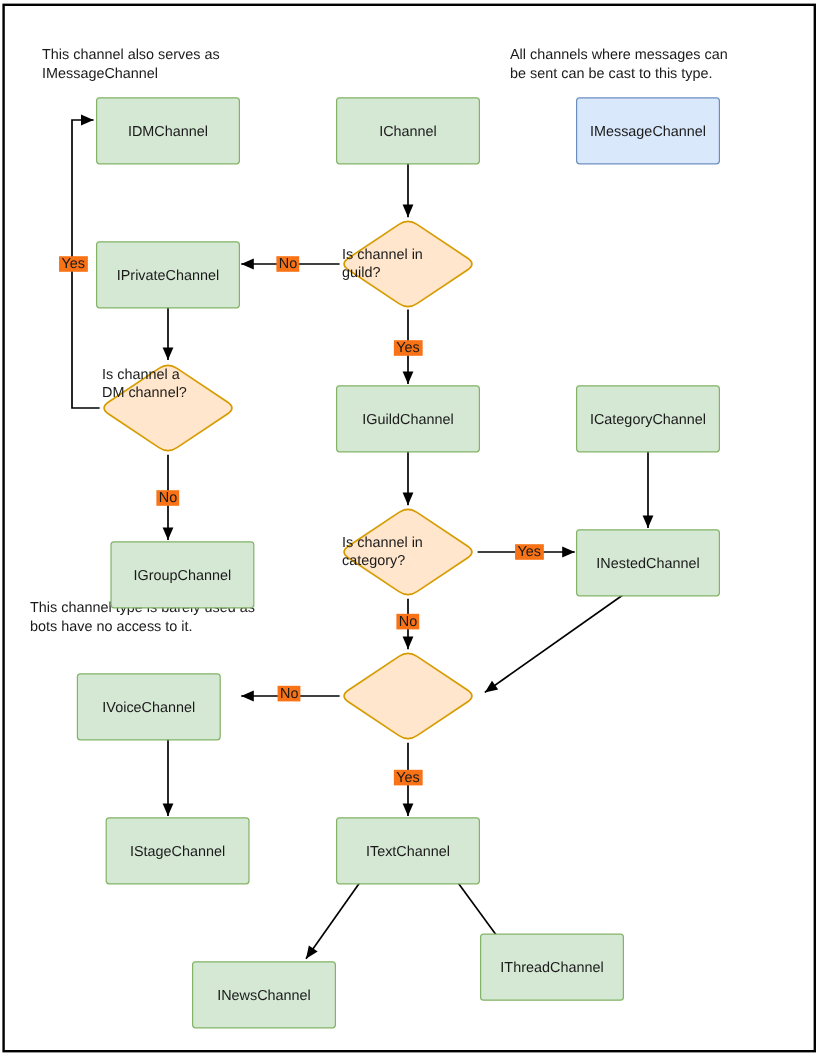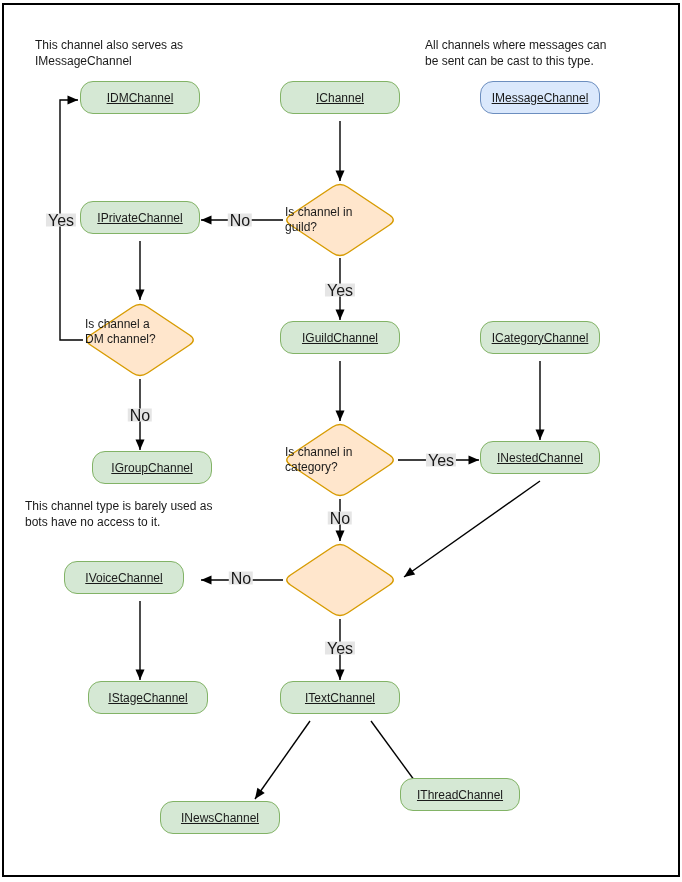--- a/index.html
+++ b/index.html
@@ -9,29 +9,29 @@
     --edge-color:#000000; --text-color:#1a1a1a;
     --frame-color:#000000; --page-bg:#ffffff;
   }
   html,body{margin:0;padding:0;}
   body{font-family:"Liberation Sans", sans-serif; background:#fff;}
   .stage{position:relative;width:682px;height:882px;background:var(--page-bg);overflow:hidden;}
   .frame{position:absolute;left:2px;top:3px;width:674px;height:870px;border:2px solid var(--frame-color);}
   svg.edges{position:absolute;left:0;top:0;}
   .edge{stroke:var(--edge-color);stroke-width:1.4;fill:none;marker-end:url(#arrowhead);}
   .decision-shape{fill:var(--decision-fill);stroke:var(--decision-stroke);stroke-width:1.4;}
-  .node{position:absolute;width:120px;height:33px;box-sizing:border-box;
-        border:1.4px solid var(--node-stroke);background:var(--node-fill);border-radius:13px;
+  .node{position:absolute;width:120px;height:56px;box-sizing:border-box;
+        border:1.4px solid var(--node-stroke);background:var(--node-fill);border-radius:3px;
         display:flex;align-items:center;justify-content:center;
-        font-size:12px;color:var(--text-color);text-decoration:underline;}
+        font-size:12px;color:var(--text-color);}
   .node.blue{background:var(--message-fill);border-color:var(--message-stroke);}
   .decision-label{position:absolute;transform:translate(-50%,-50%);width:110px;text-align:left;
         font-size:12px;line-height:15px;white-space:pre-line;color:var(--text-color);}
-  .edge-label{position:absolute;transform:translate(-50%,-50%);font-size:16px;line-height:13px;
-        background:#e5e5e5;padding:0 2px;color:var(--text-color);}
+  .edge-label{position:absolute;transform:translate(-50%,-50%);font-size:12px;line-height:13px;
+        background:#f97316;padding:0 2px;color:var(--text-color);}
   .note{position:absolute;transform:translateX(-50%);font-size:12px;
         line-height:16px;white-space:pre-line;color:var(--text-color);}
 </style>
 </head>
 <body>
 
 <div class="stage">
   <div class="frame"></div>
 
   <svg class="edges" width="682" height="882">
@@ -80,21 +80,21 @@
   <div class="node" style="left:480px;top:441px">INestedChannel</div>
   <div class="node" style="left:92px;top:451px">IGroupChannel</div>
   <div class="node" style="left:64px;top:561px">IVoiceChannel</div>
   <div class="node" style="left:88px;top:681px">IStageChannel</div>
   <div class="node" style="left:280px;top:681px">ITextChannel</div>
   <div class="node" style="left:160px;top:801px">INewsChannel</div>
   <div class="node" style="left:400px;top:778px">IThreadChannel</div>
 
   <div class="decision-label" style="left:340px;top:220px">Is channel in
 guild?</div>
-  <div class="decision-label" style="left:140px;top:332px">Is channel a
+  <div class="decision-label" style="left:140px;top:320px">Is channel a
 DM channel?</div>
   <div class="decision-label" style="left:340px;top:460px">Is channel in
 category?</div>
 
   <div class="edge-label" style="left:61px;top:220px">Yes</div>
   <div class="edge-label" style="left:240px;top:220px">No</div>
   <div class="edge-label" style="left:340px;top:290px">Yes</div>
   <div class="edge-label" style="left:140px;top:415px">No</div>
   <div class="edge-label" style="left:441px;top:460px">Yes</div>
   <div class="edge-label" style="left:340px;top:518px">No</div>

